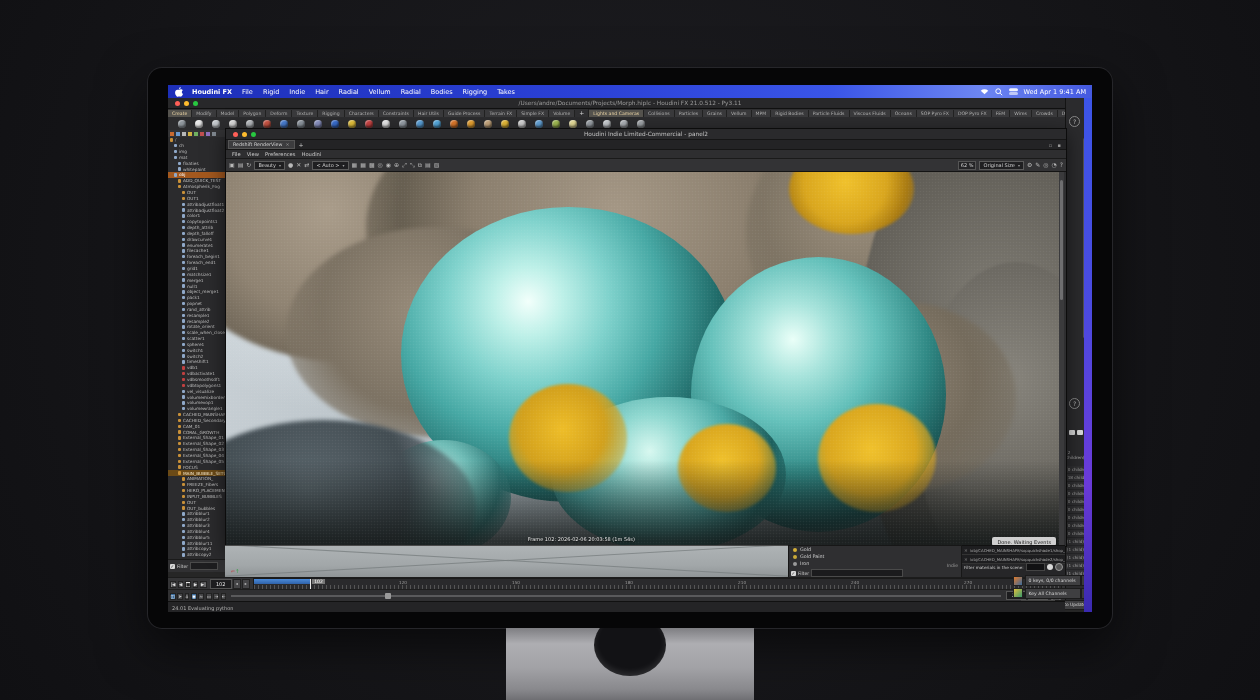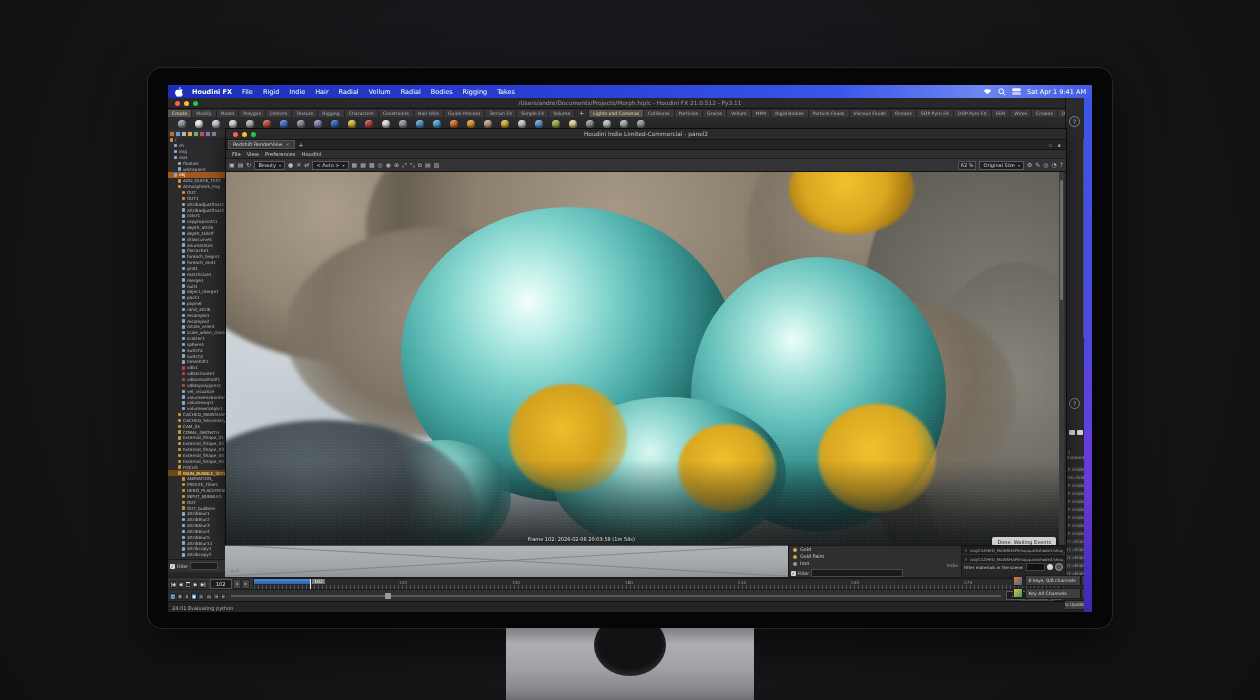--- a/index.html
+++ b/index.html
@@ -190,21 +190,21 @@
             <path d="M6 8.2 1 3.4A7.4 7.4 0 0 1 11 3.4Z" fill="#fff"></path>
           </svg>
         <svg width="8" height="8" viewBox="0 0 10 10">
             <circle cx="4" cy="4" r="3" fill="none" stroke="#fff" stroke-width="1.2"></circle>
             <line x1="6.5" y1="6.5" x2="9" y2="9" stroke="#fff" stroke-width="1.2"></line>
           </svg>
         <svg width="9" height="7" viewBox="0 0 12 9">
             <rect x="0" y="0" width="12" height="4" rx="2" fill="#fff" opacity=".9"></rect>
             <rect x="0" y="5" width="12" height="4" rx="2" fill="#fff" opacity=".6"></rect>
           </svg>
-        <span id="clock">Sat Apr 1 9:41 AM</span>
+        <span id="clock">Wed Apr 1 9:41 AM</span>
       </span>
     </div>
 
     <div class="abs" id="main-title">
       <span class="lights">
           <i class="lr"></i>
           <i class="ly"></i>
           <i class="lg"></i>
         </span>
       <span class="t">/Users/andre/Documents/Projects/Morph.hiplc - Houdini FX 21.0.512 - Py3.11</span>

